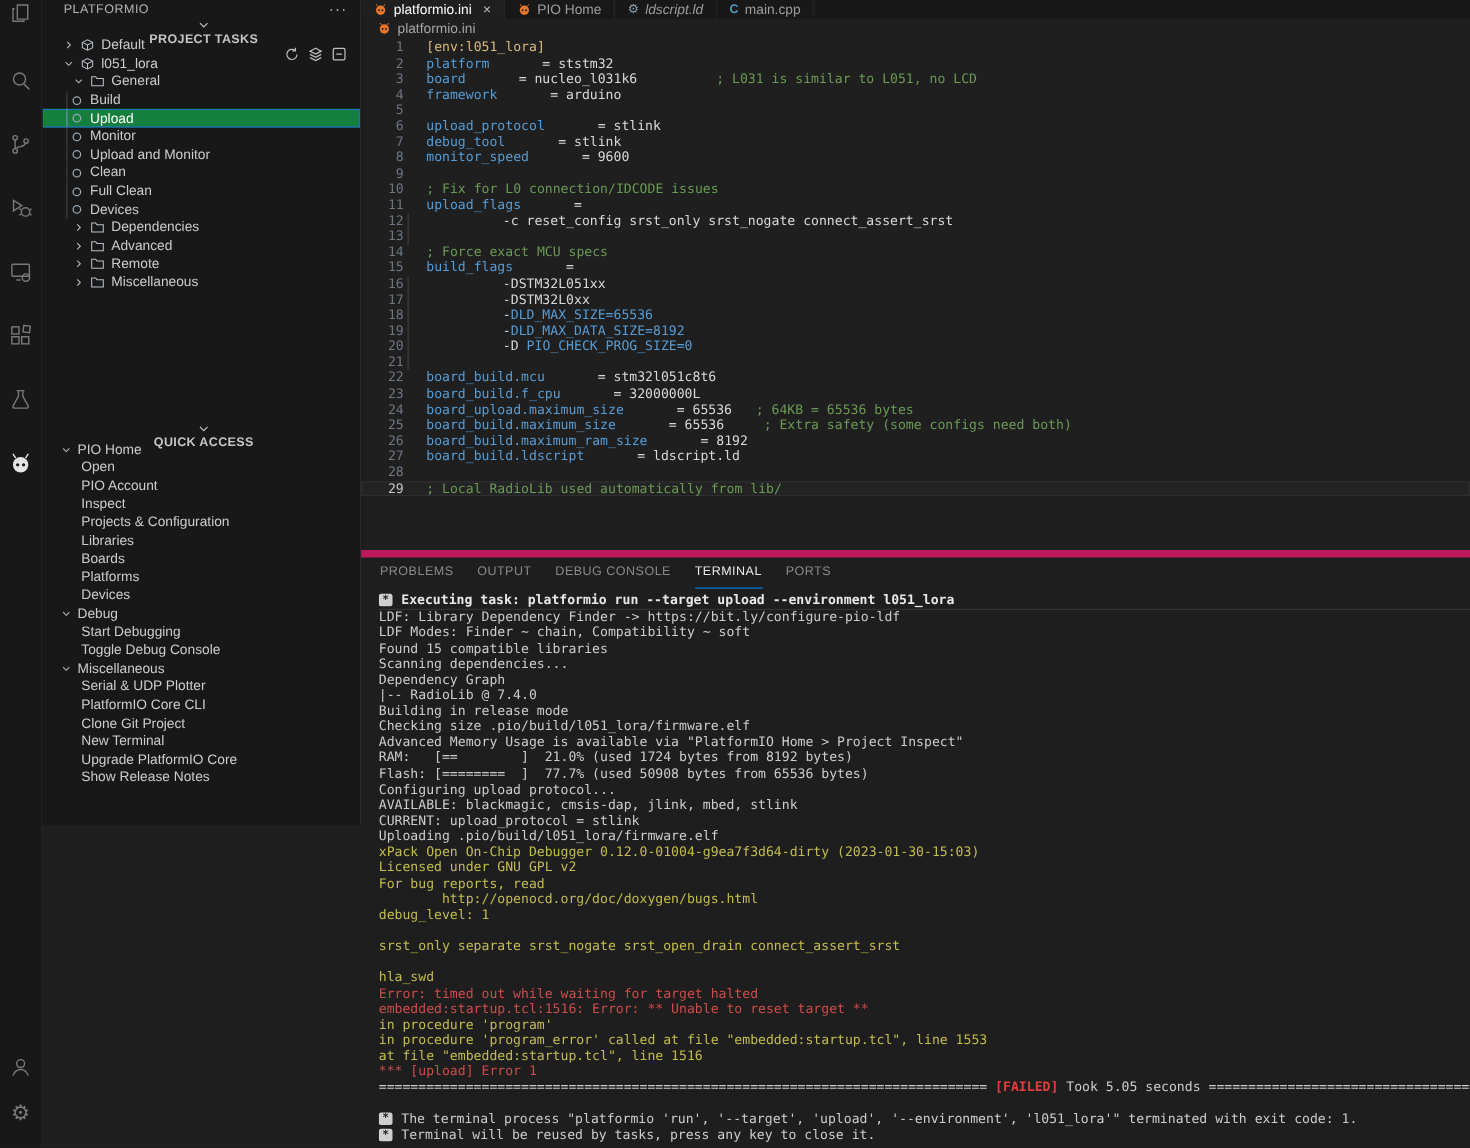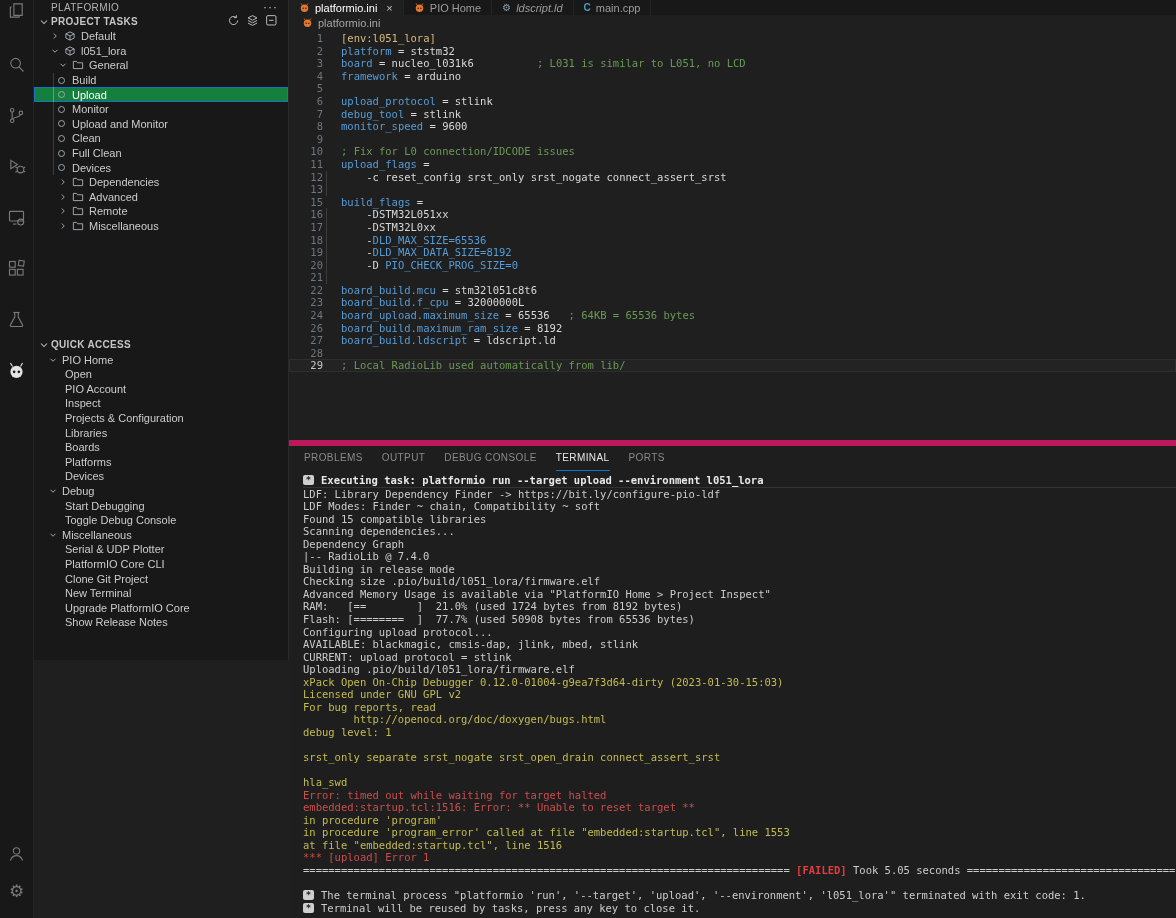--- a/index.html
+++ b/index.html
@@ -15,21 +15,21 @@
   .ab-icon.pio svg .eye{fill:#181818;stroke:none;}
   #ab-bottom{position:absolute;left:0;bottom:4px;width:33px;}
   #ab-bottom .ab-icon{margin-bottom:8px;}
   .gearglyph{font-size:17px;line-height:1;color:#797979;font-family:"DejaVu Sans",sans-serif;}
   
   #sidebar{position:absolute;left:34px;top:0;width:254px;height:660px;background:#181818;border-right:1px solid #2a2a2a;overflow:hidden;}
   #sb-title{height:14px;display:flex;align-items:center;justify-content:space-between;padding:0 10px 0 17px;
             font-size:10px;letter-spacing:.4px;color:#b4b4b4;}
   #sb-title .dots{color:#c5c5c5;font-size:12px;letter-spacing:1px;}
   .sec-header{height:15px;display:flex;align-items:center;padding-left:4px;font-size:10px;font-weight:bold;
-              letter-spacing:.3px;color:#c5c5c5;}
+              letter-spacing:.3px;color:#c5c5c5;flex-direction:column;}
   .sec-header .chev{width:12px;height:12px;margin-right:1px;color:#bdbdbd;}
   .sec-header .chev svg{width:12px;height:12px;}
   #pt-actions{margin-left:auto;display:flex;gap:6px;padding-right:10px;color:#c0c0c0;}
   #pt-actions svg{width:13px;height:13px;stroke:currentColor;fill:none;stroke-width:1.2;}
   .trow{display:flex;align-items:center;height:14.6px;font-size:11px;color:#cccccc;position:relative;cursor:default;white-space:nowrap;}
   .trow .chev{width:10px;height:10px;margin-right:4px;color:#b9b9b9;flex:none;}
   .trow .chev svg{width:10px;height:10px;display:block;}
   .trow .ticon{width:13px;margin-right:4px;color:#b9c0c7;flex:none;display:flex;align-items:center;}
   .trow .ticon svg{width:12px;height:12px;stroke:currentColor;fill:none;stroke-width:1.1;}
   .trow.lvl1{padding-left:16px;}
@@ -61,21 +61,21 @@
   #breadcrumb .pioicon{margin-right:5px;}
   
   #code{padding-top:2px;font-family:"DejaVu Sans Mono","Liberation Mono",monospace;font-size:10.5px;line-height:12.6px;}
   .cl{display:flex;height:12.6px;}
   .cl .ln{width:34px;text-align:right;color:#6e7681;flex:none;user-select:none;}
   .cl .ct{padding-left:18px;white-space:pre;position:relative;flex:1;}
   .cl .ct.g::before{content:"";position:absolute;left:3px;top:0;bottom:0;border-left:1px solid #3c3c3c;}
   .cl.cur{background:#232323;box-shadow:inset 0 0 0 1px #2e2e2e;}
   .cl.cur .ln{color:#c6c6c6;}
   .tk-k{color:#569cd6;}
-  .tk-v{color:#d8d8d8;}
+  .tk-v{color:#d8d8d8;padding-left:36px;}
   .tk-c{color:#6a9955;}
   .tk-s{color:#d7ba7d;}
   
   #panel{position:absolute;left:0;top:440px;right:0;bottom:0;background:#1e1e1e;border-top:6px solid #be185d;}
   #panel-tabs{height:24px;display:flex;align-items:center;gap:19px;padding-left:15px;font-size:10px;
               letter-spacing:.4px;color:#8a8a8a;}
   #panel-tabs .ptab{height:24px;display:flex;align-items:center;border-bottom:1px solid transparent;}
   #panel-tabs .ptab.active{color:#e7e7e7;border-bottom-color:#0078d4;}
   #terminal{padding:4px 0 0 14px;font-family:"DejaVu Sans Mono","Liberation Mono",monospace;font-size:10.5px;
             line-height:12.55px;overflow:hidden;height:450px;}
@@ -495,20 +495,24 @@
         </div>
         <div class="cl">
           <span class="ln">12</span>
           <span class="ct g"><span class="tk-v">    -c reset_config srst_only srst_nogate connect_assert_srst</span></span>
         </div>
         <div class="cl">
           <span class="ln">13</span>
           <span class="ct g"></span>
         </div>
         <div class="cl">
+          <span class="ln">14</span>
+          <span class="ct"><span class="tk-c">; Force exact MCU specs</span></span>
+        </div>
+        <div class="cl">
           <span class="ln">15</span>
           <span class="ct"><span class="tk-k">build_flags</span><span class="tk-v"> =</span></span>
         </div>
         <div class="cl">
           <span class="ln">16</span>
           <span class="ct g"><span class="tk-v">    -DSTM32L051xx</span></span>
         </div>
         <div class="cl">
           <span class="ln">17</span>
           <span class="ct g"><span class="tk-v">    -DSTM32L0xx</span></span>
@@ -533,20 +537,24 @@
           <span class="ln">22</span>
           <span class="ct"><span class="tk-k">board_build.mcu</span><span class="tk-v"> = stm32l051c8t6</span></span>
         </div>
         <div class="cl">
           <span class="ln">23</span>
           <span class="ct"><span class="tk-k">board_build.f_cpu</span><span class="tk-v"> = 32000000L</span></span>
         </div>
         <div class="cl">
           <span class="ln">24</span>
           <span class="ct"><span class="tk-k">board_upload.maximum_size</span><span class="tk-v"> = 65536</span><span class="tk-c">   ; 64KB = 65536 bytes</span></span>
+        </div>
+        <div class="cl">
+          <span class="ln">25</span>
+          <span class="ct"><span class="tk-k">board_build.maximum_size</span><span class="tk-v"> = 65536</span><span class="tk-c">     ; Extra safety (some configs need both)</span></span>
         </div>
         <div class="cl">
           <span class="ln">26</span>
           <span class="ct"><span class="tk-k">board_build.maximum_ram_size</span><span class="tk-v"> = 8192</span></span>
         </div>
         <div class="cl">
           <span class="ln">27</span>
           <span class="ct"><span class="tk-k">board_build.ldscript</span><span class="tk-v"> = ldscript.ld</span></span>
         </div>
         <div class="cl">

